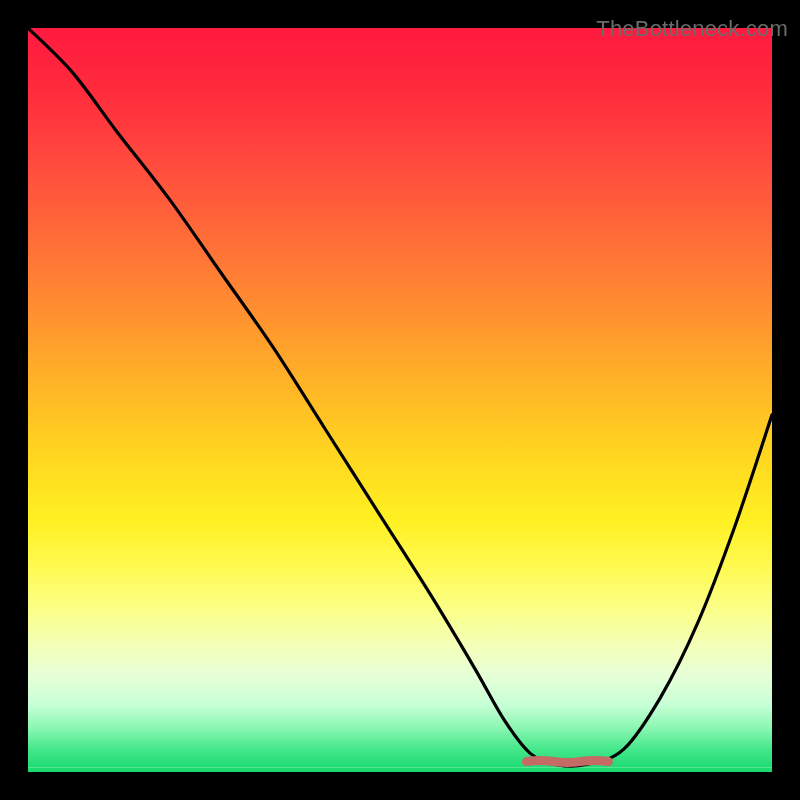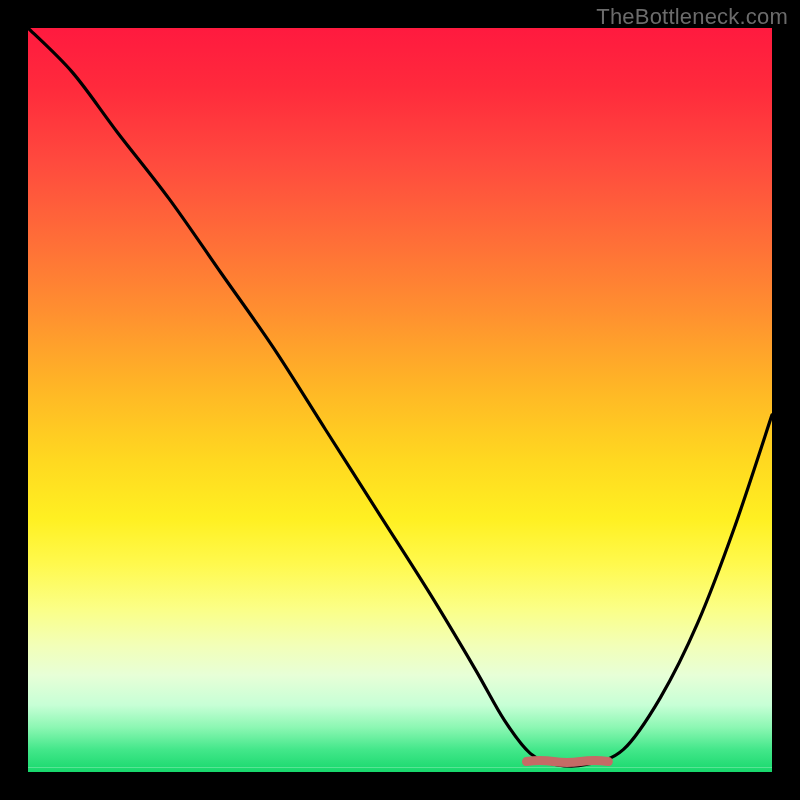--- a/index.html
+++ b/index.html
@@ -14,21 +14,21 @@
   .frame {
     position: absolute;
     left: 0;
     top: 0;
     width: 800px;
     height: 800px;
     background: #000000;
   }
   .watermark {
     position: absolute;
-    top: 4px;
+    top: 16px;
     right: 12px;
     color: #6b6b6b;
     font-size: 22px;
     font-weight: 400;
     letter-spacing: 0.2px;
     z-index: 10;
   }
   .plot {
     position: absolute;
     left: 28px;

